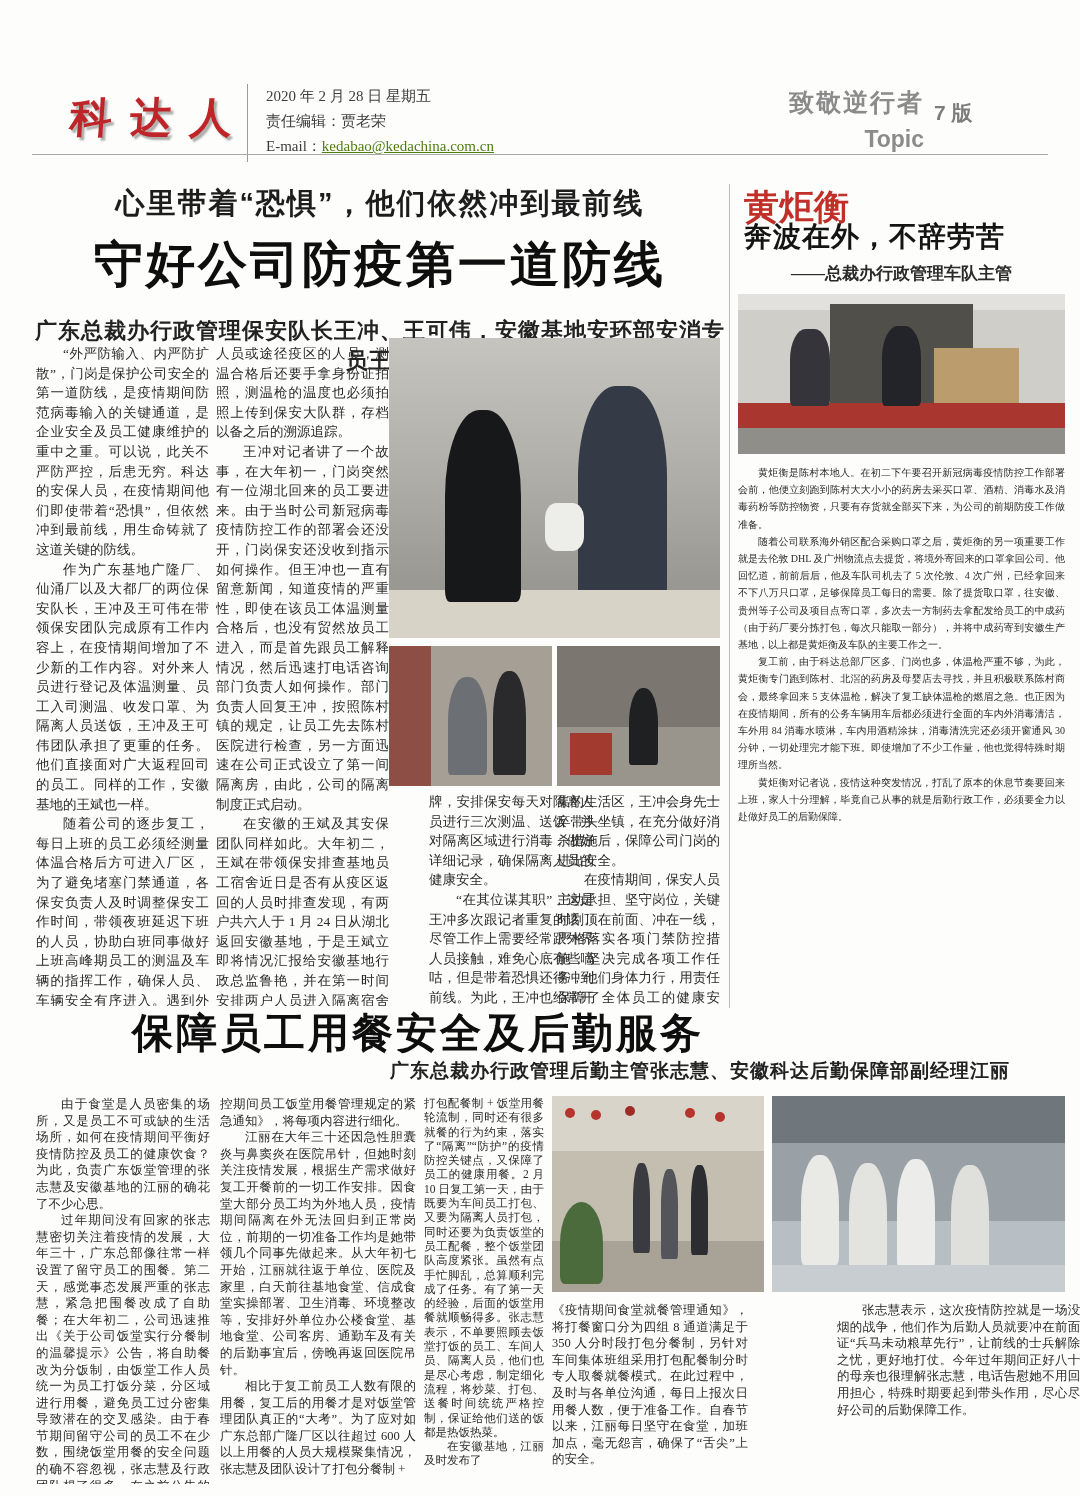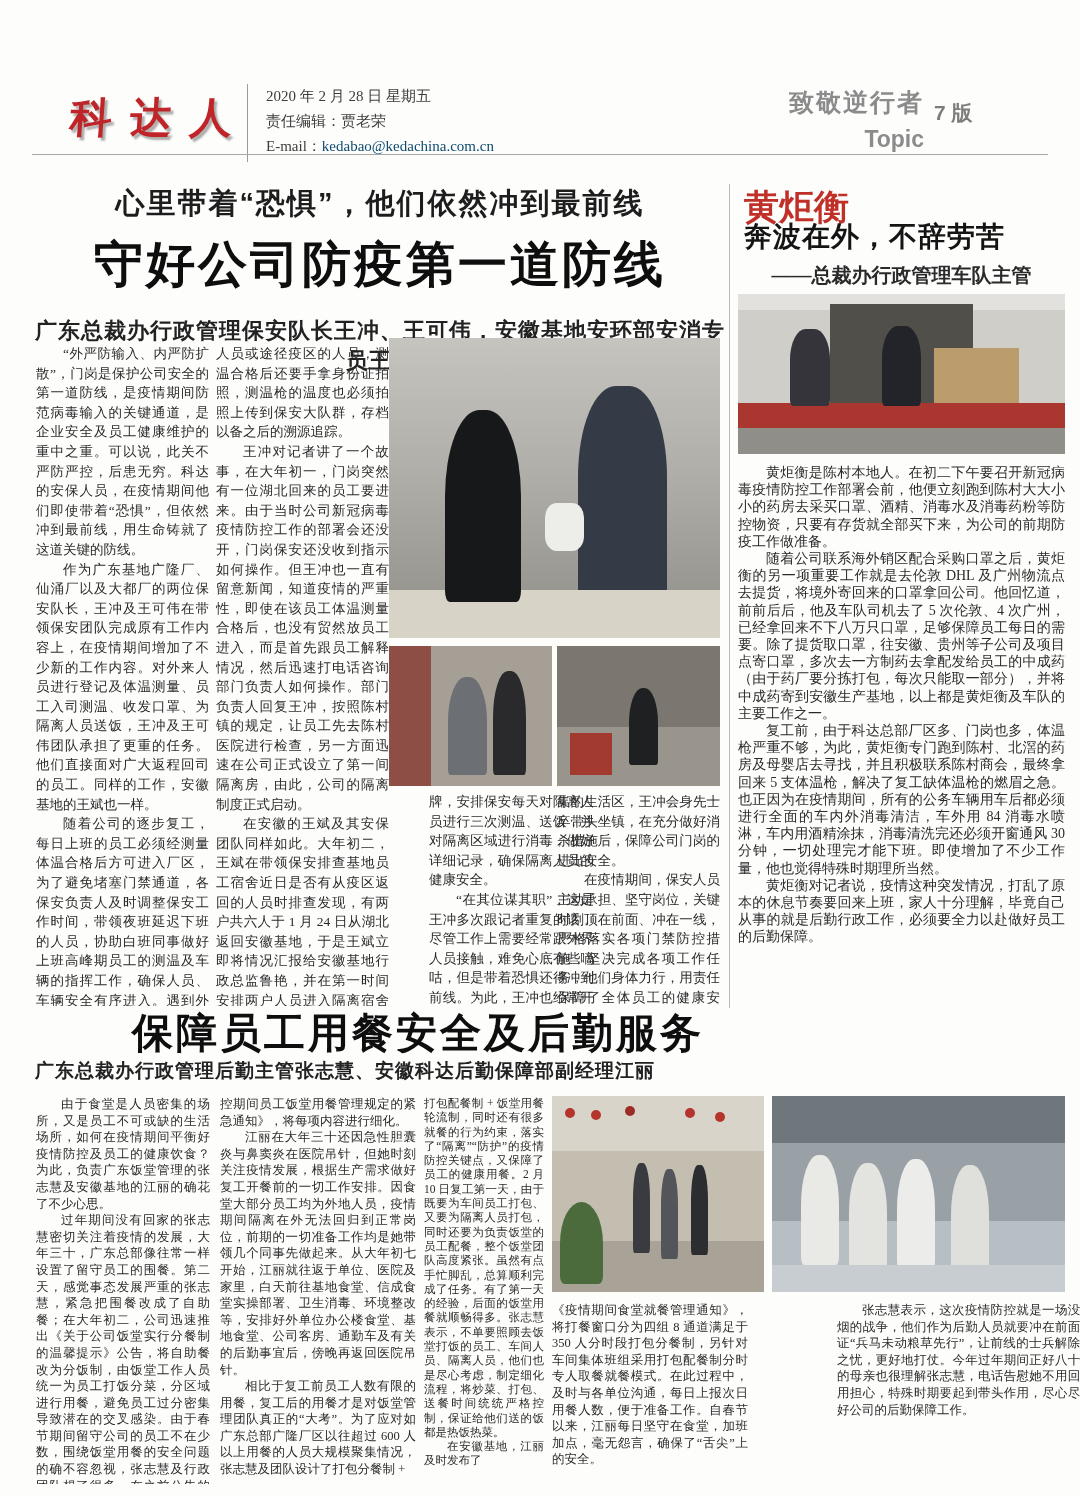--- a/index.html
+++ b/index.html
@@ -5,53 +5,53 @@
   html,body{margin:0;padding:0;background:#e8e8e8;}
   .page{position:relative;width:1080px;height:1496px;background:#fdfdfc;overflow:hidden;
         font-family:"Liberation Serif",serif;color:#2a2a2a;box-shadow:0 0 0 1px #d5d5d5;}
   
   .logo{position:absolute;left:70px;top:90px;font-family:"Liberation Sans",sans-serif;
         font-weight:900;font-size:42px;color:#bf2428;letter-spacing:18px;
         text-shadow:3px 3px 2px rgba(70,70,70,.45);transform:skewX(-4deg);}
   .vline{position:absolute;width:1px;background:#9a9a9a;}
   .hline{position:absolute;height:1px;background:#a8a8a8;}
   .dateblock{position:absolute;left:266px;top:84px;font-size:15px;color:#3d3d3d;line-height:25px;}
-  .email-link{color:#0c4a6e;}
+  .email-link{text-decoration:underline;color:#4d7c0f;}
   .topic{position:absolute;left:788px;top:86px;width:136px;text-align:right;
          font-family:"Liberation Sans",sans-serif;color:#8b8b8b;font-weight:700;}
   .topic .cn{font-size:25px;letter-spacing:2px;}
   .topic .en{font-size:23px;margin-top:7px;}
   .pageno{position:absolute;left:934px;top:99px;font-family:"Liberation Sans",sans-serif;
           font-size:21px;color:#7d7d7d;font-weight:700;}
   
   .a1head{position:absolute;left:35px;top:184px;width:690px;text-align:center;}
   .kicker{font-family:"Liberation Sans",sans-serif;font-size:29px;font-weight:600;
           color:#1d1d1d;letter-spacing:2px;}
   .hl1{font-family:"Liberation Sans",sans-serif;font-size:49px;font-weight:900;
        color:#0e0e0e;letter-spacing:3px;margin-top:8px;}
   .byline{font-size:22px;font-weight:700;color:#222;margin-top:18px;letter-spacing:1px;}
   
   .col{position:absolute;text-align:justify;overflow:hidden;}
   .col p{margin:0;text-indent:2em;}
   .col p.noind{text-indent:0;}
   .c-a1{font-size:13.5px;line-height:19.6px;}
-  .c-sb{font-size:14px;line-height:17.2px;}
+  .c-sb{font-size:10px;line-height:17.2px;}
   .c-a2{font-size:12.5px;line-height:16.6px;}
   .c-a2n{font-size:11.5px;line-height:14.3px;}
   
   .sb-name{position:absolute;left:744px;top:184px;font-family:"Liberation Sans",sans-serif;
            font-size:35px;font-weight:900;color:#c03028;}
   .sb-title{position:absolute;left:744px;top:218px;font-family:"Liberation Sans",sans-serif;
             font-size:28px;font-weight:900;color:#141414;letter-spacing:1px;}
   .sb-role{position:absolute;left:738px;top:262px;width:327px;text-align:center;
-           font-size:20px;font-weight:700;color:#2a2a2a;}
+           font-size:17px;font-weight:700;color:#2a2a2a;}
   
   .hl2{position:absolute;left:132px;top:1006px;font-family:"Liberation Sans",sans-serif;
        font-size:41px;font-weight:900;color:#0e0e0e;letter-spacing:3px;text-align:right;}
-  .byline2{position:absolute;left:35px;top:1058px;width:975px;text-align:left;
+  .byline2{position:absolute;left:35px;top:1058px;width:975px;text-align:right;
            font-size:19px;font-weight:700;color:#222;letter-spacing:1px;}
   
   .photo{position:absolute;overflow:hidden;background:#aeaca7;}
   .photo::before,.photo::after{content:"";position:absolute;}
   .ph-main{background:linear-gradient(180deg,#c6c4be 0%,#b0aea8 45%,#8f8d88 100%);}
   .ph-main::before{left:57%;top:16%;width:27%;height:72%;background:#343b46;border-radius:42% 42% 6% 6%;}
   .ph-main::after{left:17%;top:24%;width:23%;height:64%;background:#17181a;border-radius:45% 45% 6% 6%;}
   .shape-table{left:0;bottom:0;width:100%;height:16%;background:#d7d3c7;position:absolute;}
   .shape-bundle{left:47%;top:55%;width:12%;height:16%;background:#ededea;border-radius:30%;position:absolute;}
   .ph-s1{background:linear-gradient(90deg,#8d4f45 0 26%,#a59f96 26%);}

